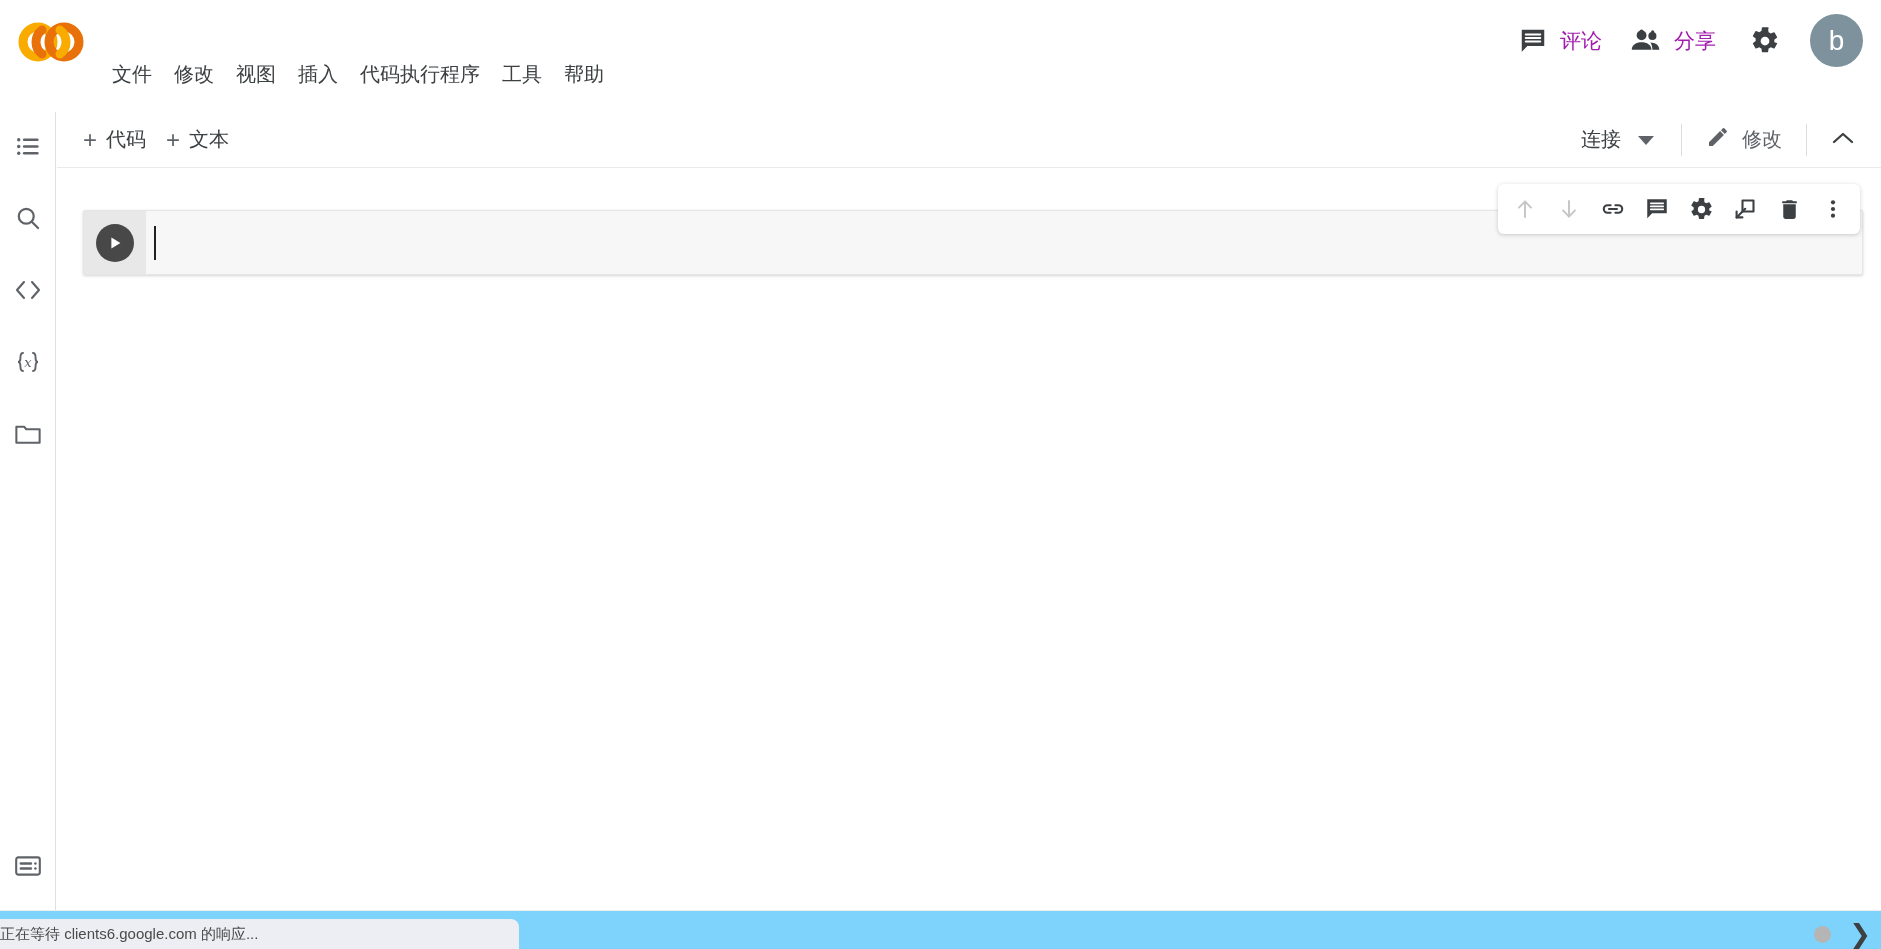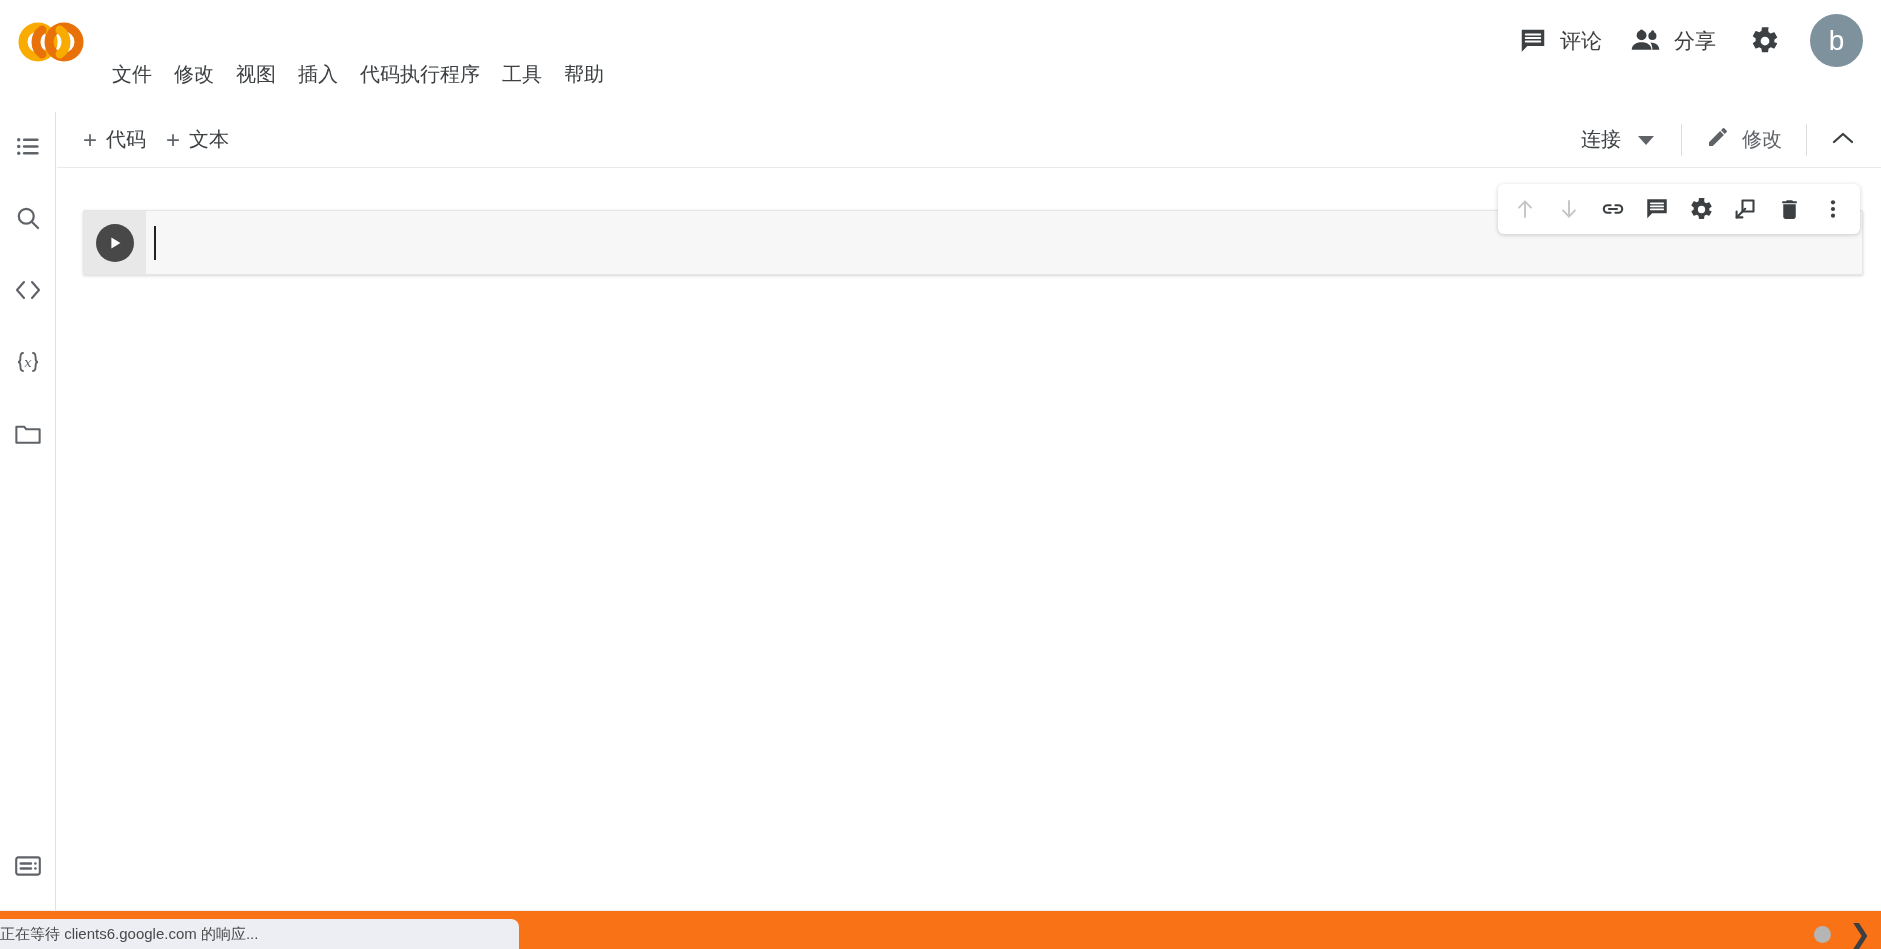--- a/index.html
+++ b/index.html
@@ -45,21 +45,21 @@
   .menu-item:first-child { padding-left: 0; }
 
   .header-right {
     position: absolute; right: 18px; top: 14px;
     display: flex; align-items: center; gap: 0px;
   }
   .hdr-btn {
     display: flex; align-items: center; gap: 12px;
     padding: 6px 14px; border-radius: 4px; cursor: pointer;
   }
-  .hdr-btn .lbl { font-size: 21px; color: #404040; white-space: nowrap; }
+  .hdr-btn .lbl { font-size: 21px; color: #a21caf; white-space: nowrap; }
   .ico { display: block; }
   .gear-btn { padding: 8px 12px; border-radius: 50%; cursor: pointer; margin-left: 8px;}
   .avatar {
     width: 53px; height: 53px; border-radius: 50%;
     background: #7d929d; color: #fff; margin-left: 18px;
     display: flex; align-items: center; justify-content: center;
     font-size: 28px; line-height: 1; cursor: pointer; font-weight: 400;
   }
 
   
@@ -149,21 +149,21 @@
   .ct-btn {
     width: 42px; height: 42px; border-radius: 50%;
     display: flex; align-items: center; justify-content: center;
     cursor: pointer;
   }
   .ct-btn.disabled { cursor: default; }
 
   
   .statusbar {
     position: absolute; left: 0; bottom: 0; right: 0; height: 39px;
-    background: #f97316; border-top: 1px solid #eeeeee;
+    background: #7dd3fc; border-top: 1px solid #eeeeee;
   }
   .status-pill {
     position: absolute; left: -8px; bottom: 0;
     width: 527px; height: 30px;
     background: #eceef3;
     border-top-right-radius: 8px;
     display: flex; align-items: center;
     padding-left: 8px;
   }
   .status-text {

